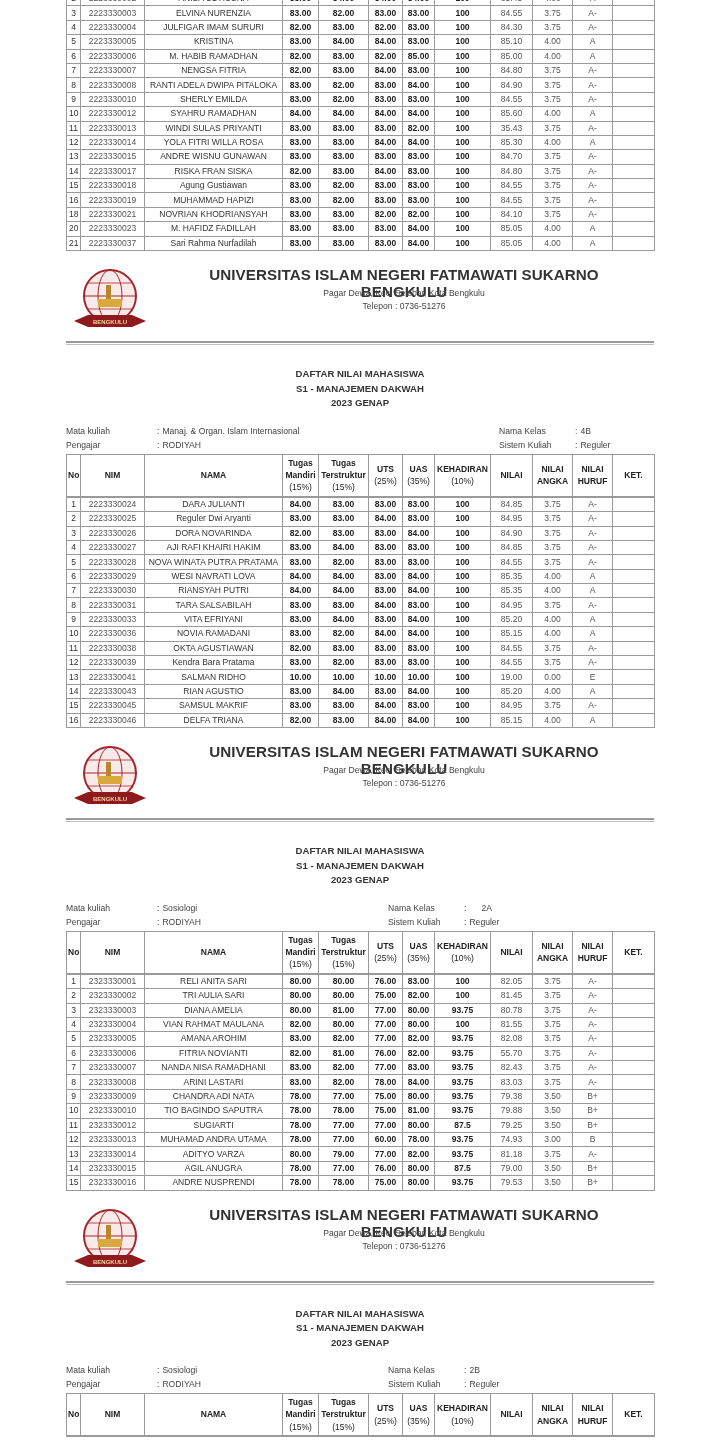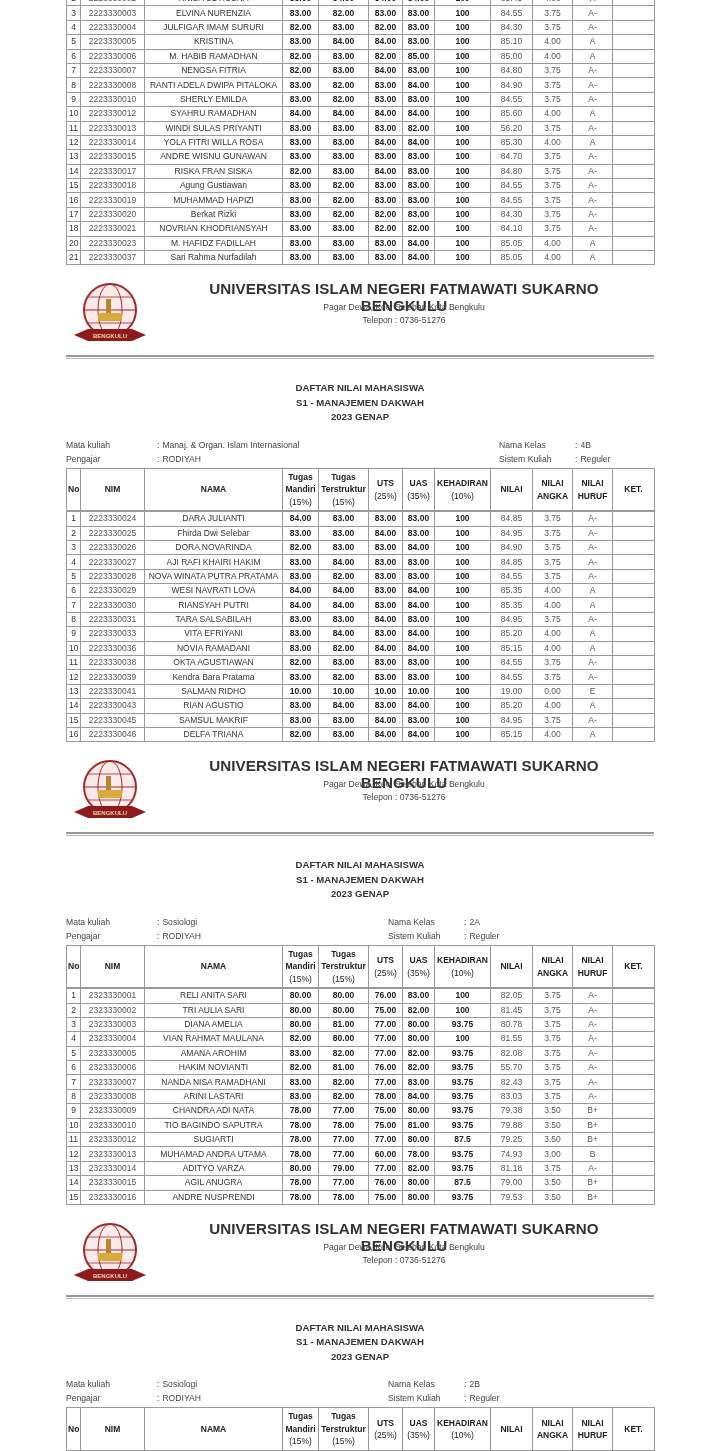--- a/index.html
+++ b/index.html
@@ -177,21 +177,21 @@
           </tr>
           <tr>
             <td class="c">11</td>
             <td class="g">2223330013</td>
             <td class="l">WINDI SULAS PRIYANTI</td>
             <td class="b">83.00</td>
             <td class="b">83.00</td>
             <td class="b">83.00</td>
             <td class="b">82.00</td>
             <td class="b">100</td>
-            <td class="g">56.20</td>
+            <td class="g">35.43</td>
             <td class="g">3.75</td>
             <td class="g">A-</td>
             <td class="c"></td>
           </tr>
           <tr>
             <td class="c">12</td>
             <td class="g">2223330014</td>
             <td class="l">YOLA FITRI WILLA ROSA</td>
             <td class="b">83.00</td>
             <td class="b">83.00</td>
@@ -248,34 +248,20 @@
           <tr>
             <td class="c">16</td>
             <td class="g">2223330019</td>
             <td class="l">MUHAMMAD HAPIZI</td>
             <td class="b">83.00</td>
             <td class="b">82.00</td>
             <td class="b">83.00</td>
             <td class="b">83.00</td>
             <td class="b">100</td>
             <td class="g">84.55</td>
-            <td class="g">3.75</td>
-            <td class="g">A-</td>
-            <td class="c"></td>
-          </tr>
-          <tr>
-            <td class="c">17</td>
-            <td class="g">2223330020</td>
-            <td class="l">Berkat Rizki</td>
-            <td class="b">83.00</td>
-            <td class="b">82.00</td>
-            <td class="b">82.00</td>
-            <td class="b">83.00</td>
-            <td class="b">100</td>
-            <td class="g">84.30</td>
             <td class="g">3.75</td>
             <td class="g">A-</td>
             <td class="c"></td>
           </tr>
           <tr>
             <td class="c">18</td>
             <td class="g">2223330021</td>
             <td class="l">NOVRIAN KHODRIANSYAH</td>
             <td class="b">83.00</td>
             <td class="b">83.00</td>
@@ -418,21 +404,21 @@
             <td class="b">83.00</td>
             <td class="b">100</td>
             <td class="g">84.85</td>
             <td class="g">3.75</td>
             <td class="g">A-</td>
             <td class="c"></td>
           </tr>
           <tr>
             <td class="c">2</td>
             <td class="g">2223330025</td>
-            <td class="l">Fhirda Dwi Selebar</td>
+            <td class="l">Reguler Dwi Aryanti</td>
             <td class="b">83.00</td>
             <td class="b">83.00</td>
             <td class="b">84.00</td>
             <td class="b">83.00</td>
             <td class="b">100</td>
             <td class="g">84.95</td>
             <td class="g">3.75</td>
             <td class="g">A-</td>
             <td class="c"></td>
           </tr>
@@ -659,21 +645,21 @@
     <div>DAFTAR NILAI MAHASISWA</div>
     <div>S1 - MANAJEMEN DAKWAH</div>
     <div>2023 GENAP</div>
   </div>
 <div class="meta">
         <span style="left: 66px; top: 0px;">Mata kuliah</span>
         <span style="left: 157px; top: 0px;"><span style="position: static;">:</span><span style="position: static; margin-left: 3px;">Sosiologi</span></span>
         <span style="left: 66px; top: 14px;">Pengajar</span>
         <span style="left: 157px; top: 14px;"><span style="position: static;">:</span><span style="position: static; margin-left: 3px;">RODIYAH</span></span>
         <span style="left: 388px; top: 0px;">Nama Kelas</span>
-        <span style="left: 464px; top: 0px;"><span style="position: static;">:</span><span style="position: static; margin-left: 3px; text-align: right;">2A</span></span>
+        <span style="left: 464px; top: 0px;"><span style="position: static;">:</span><span style="position: static; margin-left: 15px; text-align: right;">2A</span></span>
         <span style="left: 388px; top: 14px;">Sistem Kuliah</span>
         <span style="left: 464px; top: 14px;"><span style="position: static;">:</span><span style="position: static; margin-left: 3px;">Reguler</span></span>
       </div>
       <table class="grades">
         <colgroup>
           <col style="width: 14px;">
           <col style="width: 64px;">
           <col style="width: 138px;">
           <col style="width: 36px;">
           <col style="width: 50px;">
@@ -791,21 +777,21 @@
             <td class="b">82.00</td>
             <td class="b">93.75</td>
             <td class="g">82.08</td>
             <td class="g">3.75</td>
             <td class="g">A-</td>
             <td class="c"></td>
           </tr>
           <tr>
             <td class="c">6</td>
             <td class="g">2323330006</td>
-            <td class="l">HAKIM NOVIANTI</td>
+            <td class="l">FITRIA NOVIANTI</td>
             <td class="b">82.00</td>
             <td class="b">81.00</td>
             <td class="b">76.00</td>
             <td class="b">82.00</td>
             <td class="b">93.75</td>
             <td class="g">55.70</td>
             <td class="g">3.75</td>
             <td class="g">A-</td>
             <td class="c"></td>
           </tr>

